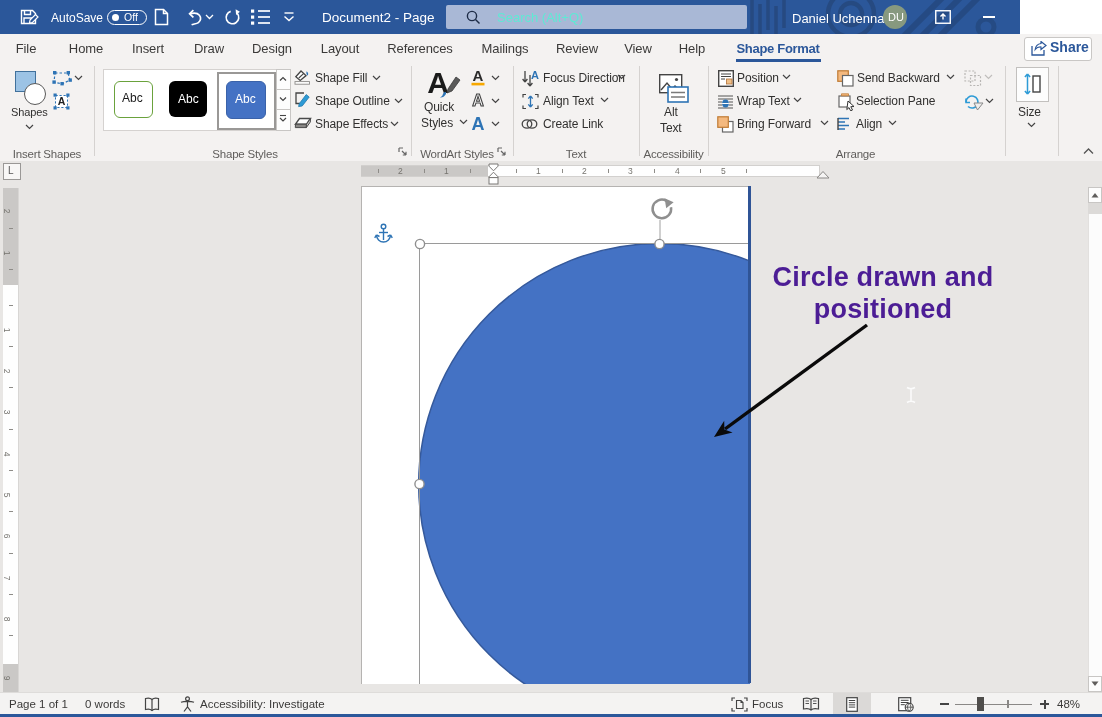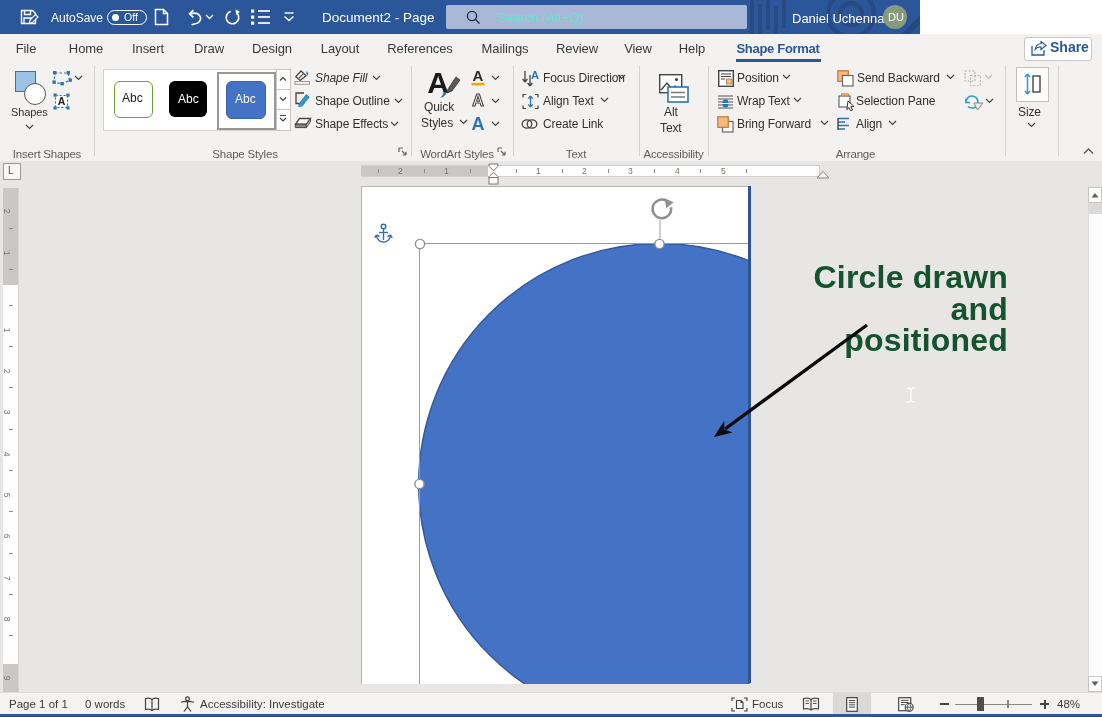--- a/index.html
+++ b/index.html
@@ -1,21 +1,21 @@
 <!DOCTYPE html>
 <html><head>
 <meta charset="utf-8">
 <style>
 html,body{margin:0;padding:0;}
 body{width:1102px;height:717px;overflow:hidden;position:relative;
  font-family:"Liberation Sans",sans-serif;-webkit-font-smoothing:antialiased;}
 .ab{position:absolute;}
 .tx{position:absolute;white-space:nowrap;}
 
-#titlebar{left:0;top:0;width:920px;height:34px;background:#2b579a;overflow:hidden;}
+#titlebar{left:0;top:0;width:1020px;height:34px;background:#2b579a;overflow:hidden;}
 #titlebar .w{color:#fff;}
 #tabrow{left:0;top:34px;width:1102px;height:28px;background:#f4f2f1;}
 .tab{position:absolute;top:0;height:28px;line-height:29px;font-size:13px;color:#3b3a39;text-align:center;letter-spacing:-0.1px;}
 #ribbon{left:0;top:62px;width:1102px;height:99px;background:#f4f2f1;border-bottom:1px solid #d5d3d1;}
 .sep{position:absolute;top:4px;height:90px;width:1px;background:#d5d2d0;}
 .glabel{position:absolute;top:84px;height:16px;line-height:16px;font-size:11.5px;color:#5f5d5b;text-align:center;letter-spacing:-0.2px;}
 .ritem{position:absolute;height:18px;line-height:18px;font-size:12px;color:#31302f;letter-spacing:-0.1px;white-space:nowrap;}
 #docarea{left:0;top:161px;width:1102px;height:531px;background:#e8e6e4;overflow:hidden;}
 .hrn{top:5px;font-size:8.5px;color:#76746f;line-height:10px;}
 .htick{position:absolute;top:8px;width:1px;height:4px;background:#8e8c88;}
@@ -219,21 +219,21 @@
       <path d="M1 1.5 h6" stroke="#444" stroke-width="1.1"></path>
       <path d="M1 4 L4 7 L7 4" fill="none" stroke="#444" stroke-width="1.2"></path>
     </svg>
 
 <svg class="ab" style="left:294px;top:7px" width="17" height="16" viewBox="0 0 17 16">
  <path d="M1.8 7.8 L7 2 L12 6.6 L6.2 11.4 Z" fill="#fff" stroke="#444" stroke-width="1.3"></path>
  <path d="M4.8 9 L9.8 4.4" stroke="#444" stroke-width="1.1"></path>
  <path d="M12.6 2.2 q2.4 1.8 1.2 4.2 q-2 -0.6 -1.2 -4.2" fill="#2e74b5"></path>
  <rect x="1" y="12.6" width="14.5" height="2.6" fill="#fff" stroke="#8a8886" stroke-width="0.9"></rect>
 </svg>
-<span class="ritem" style="left:315px;top:7px;font-style:italic;">Shape Fill</span>
+<span class="ritem" style="left:315px;top:7px;">Shape Fill</span>
 <svg class="ab" style="left:372px;top:13px" width="9" height="6" viewBox="0 0 9 6">
       <path d="M1 1 L4.5 4.5 L8 1" fill="none" stroke="#444" stroke-width="1.2"></path>
     </svg>
 <svg class="ab" style="left:295px;top:30px" width="16" height="16" viewBox="0 0 16 16">
  <path d="M9 1 H1 V11.5 H5" fill="none" stroke="#444" stroke-width="1.3"></path>
  <path d="M4.2 11.8 L11.2 2.6 L14.2 5 L7.2 14 L3.6 14.6 Z" fill="#2e9bd6" stroke="#2378ab" stroke-width="0.8"></path>
 </svg>
 <span class="ritem" style="left:315px;top:30px;">Shape Outline</span>
 <svg class="ab" style="left:394px;top:36px" width="9" height="6" viewBox="0 0 9 6">
       <path d="M1 1 L4.5 4.5 L8 1" fill="none" stroke="#444" stroke-width="1.2"></path>
@@ -488,21 +488,21 @@
      <line x1="21.5" y1="42" x2="21.5" y2="53"></line>
      <line x1="17" y1="45.5" x2="26" y2="45.5"></line>
      <path d="M14.5 48 a7 7 0 0 0 14 0"></path>
      <path d="M14.5 48 l-1.8 2.8 M14.5 48 l3 1.5"></path>
      <path d="M28.5 48 l1.8 2.8 M28.5 48 l-3 1.5"></path>
     </g>
   </svg>
 </div>
 <div class="ab" style="left:748px;top:25px;width:2.5px;height:497px;background:#2f5496;"></div>
 
-<div class="ab" style="left:758px;top:101px;width:250px;text-align:right;font-size:32px;font-weight:bold;color:#14532d;line-height:31.5px;letter-spacing:0.2px;">Circle drawn and<br>positioned</div>
+<div class="ab" style="left:758px;top:101px;width:250px;text-align:center;font-size:27px;font-weight:bold;color:#4c1d95;line-height:31.5px;letter-spacing:0.2px;">Circle drawn and<br>positioned</div>
 <svg class="ab" style="left:700px;top:149px" width="190" height="145" viewBox="0 0 190 145">
  <line x1="167" y1="15" x2="25" y2="119" stroke="#0a0a0a" stroke-width="3.4"></line>
  <path d="M14 127 L24.2 110.8 L24.4 119.6 L32.6 122.6 Z" fill="#0a0a0a"></path>
 </svg>
 
 <svg class="ab" style="left:905px;top:225px" width="12" height="18" viewBox="0 0 12 18">
  <g stroke="#fbfbfb" stroke-width="1.6" fill="none">
   <path d="M2 1.5 q4 2.5 8 0 M2 16.5 q4 -2.5 8 0 M6 2.5 v13"></path>
  </g>
 </svg>

